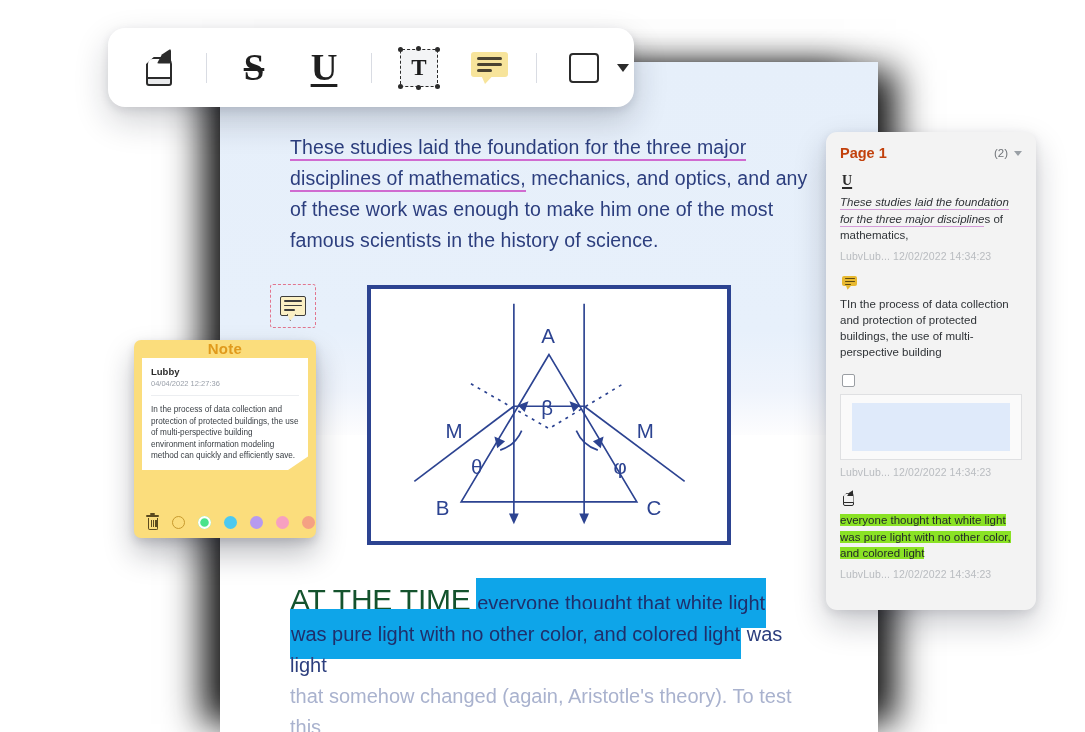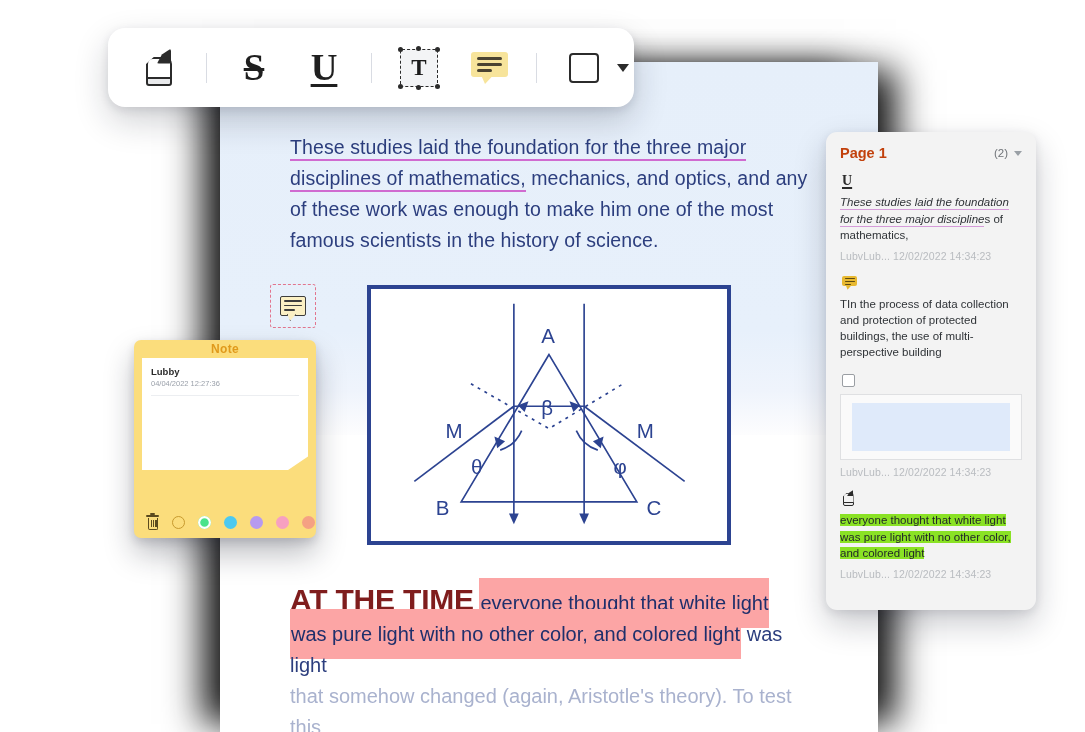--- a/index.html
+++ b/index.html
@@ -36,24 +36,24 @@
   .u-pink {
     border-bottom: 2px solid #d06bd0;
     padding-bottom:1px;
   }
 
   #heading-block {
     position:absolute; left:70px; top:522px; width:530px;
     font-size:20px; line-height:31px; color:#2c3e7e;
   }
   #heading-big {
-    font-size:30px; font-weight:bold; color:#7f1d1d;
+    font-size:30px; font-weight:normal; color:#14532d;
     letter-spacing:-.2px; vertical-align: baseline;
   }
-  .hl-green { background:#fca5a5; color:#1f2f6b; padding:14px 1px;text-align:center; }
+  .hl-green { background:#0ea5e9; color:#1f2f6b; padding:14px 1px;text-align:center; }
   .faded { color:#a9b2ce; }
 
   
   #comment-anchor {
     position:absolute; left:50px; top:222px;
     width:46px; height:44px;
     border:1.5px dashed #e2758e;
     border-radius:3px;
     display:flex; align-items:center; justify-content:center;
   }
@@ -167,21 +167,21 @@
   
   #sticky {
     position:absolute; left:134px; top:340px;
     width:182px; height:198px;
     background:#fbdd7c; border-radius:7px;
     box-shadow:0 16px 30px rgba(20,24,40,.28), 0 4px 10px rgba(20,24,40,.14);
     overflow:hidden;
   }
   #sticky-title {
     height:32px; line-height:18px; text-align:center;
-    font-size:12px; font-weight:bold; color:#e09a1c; letter-spacing:.3px;
+    font-size:15px; font-weight:bold; color:#e09a1c; letter-spacing:.3px;
   }
   #sticky-card {
     position:absolute; left:8px; top:18px; width:166px; height:112px;
     background:#ffffff;
     clip-path: polygon(0 0, 100% 0, 100% 88%, 88% 100%, 0 100%);
   }
   #sticky-author { margin:8px 0 0 9px; font-size:9.5px; font-weight:bold; color:#2b2b2b; }
   #sticky-time { margin:2px 0 0 9px; font-size:7.5px; color:#9aa0aa; }
   #sticky-div { margin:7px 9px 0 9px; height:1px; background:#eceef1; }
   #sticky-body { margin:8px 9px 0 9px; font-size:8.2px; line-height:11.5px; color:#3b4046; }
@@ -378,20 +378,21 @@
       <span class="caret-down"></span>
     </div>
   </div>
 
   <div id="sticky">
     <div id="sticky-title">Note</div>
     <div id="sticky-card">
       <div id="sticky-author">Lubby</div>
       <div id="sticky-time">04/04/2022 12:27:36</div>
       <div id="sticky-div"></div>
+      <div id="sticky-body">In the process of data collection and protection of protected buildings, the use of multi-perspective building environment information modeling method can quickly and efficiently save.</div>
     </div>
     <div id="sticky-tools">
       <span class="trash">
         <span class="lid"></span>
           <span class="can">
             <i></i>
             <i></i>
             <i></i>
           </span>
       </span>

